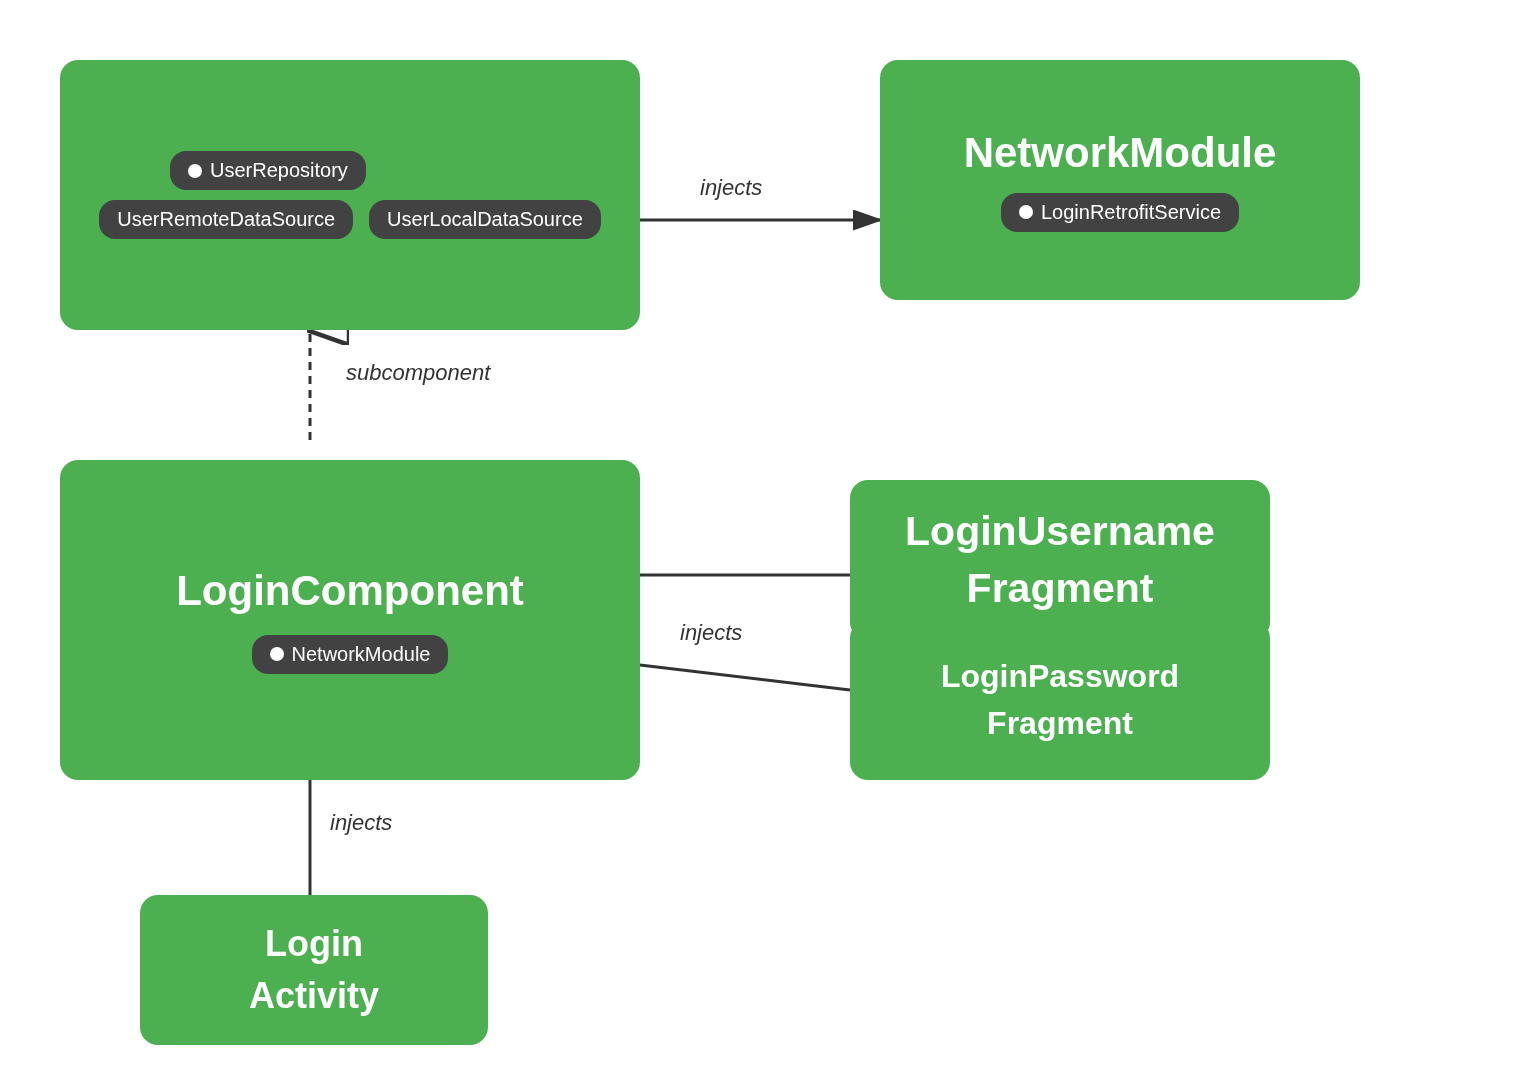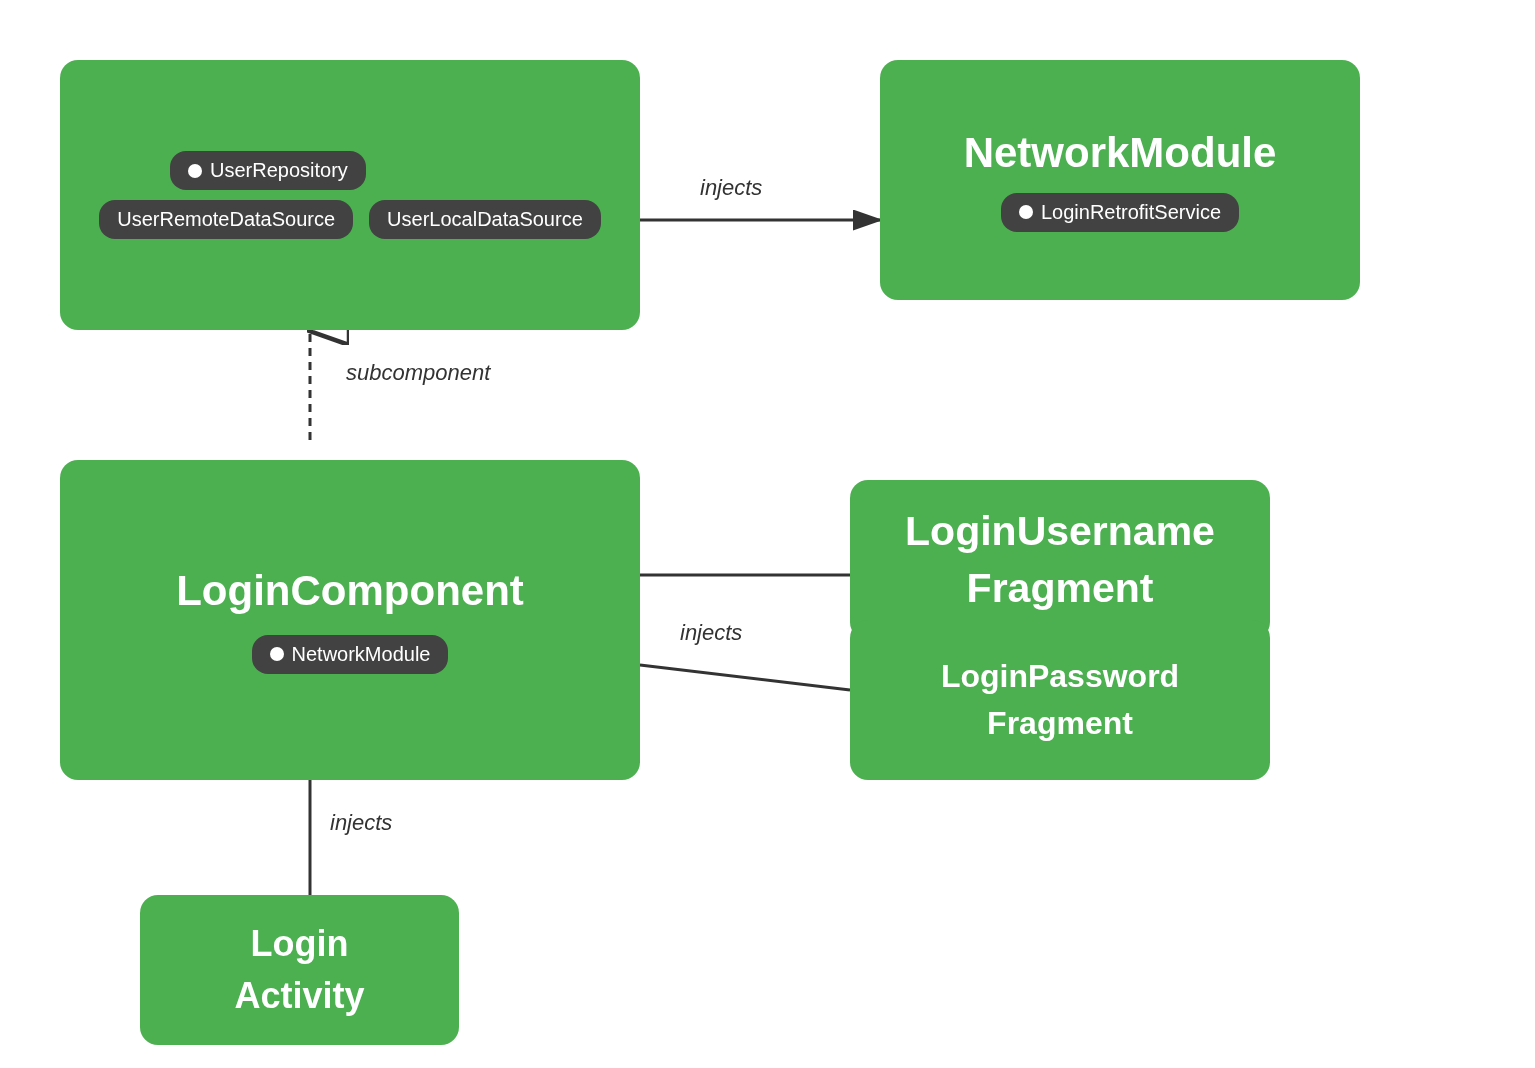--- a/index.html
+++ b/index.html
@@ -165,18 +165,18 @@
   <div class="green-box" style="left: 850px; top: 480px; width: 420px; height: 160px; font-size: 41px; text-align: center;">
     <span>LoginUsername</span>
     <span>Fragment</span>
   </div>
 
   <div class="green-box" style="left: 850px; top: 620px; width: 420px; height: 160px; font-size: 32px; ">
     <span>LoginPassword</span>
     <span>Fragment</span>
   </div>
 
-  <div class="green-box" style="left: 140px; top: 895px; width: 319px; height: 150px; font-size: 36px; text-align: center;">
+  <div class="green-box" style="left: 140px; top: 895px; width: 348px; height: 150px; font-size: 36px; text-align: center;">
     <span>Login</span>
     <span>Activity</span>
   </div>
 
 </div>
 
 </body></html>

